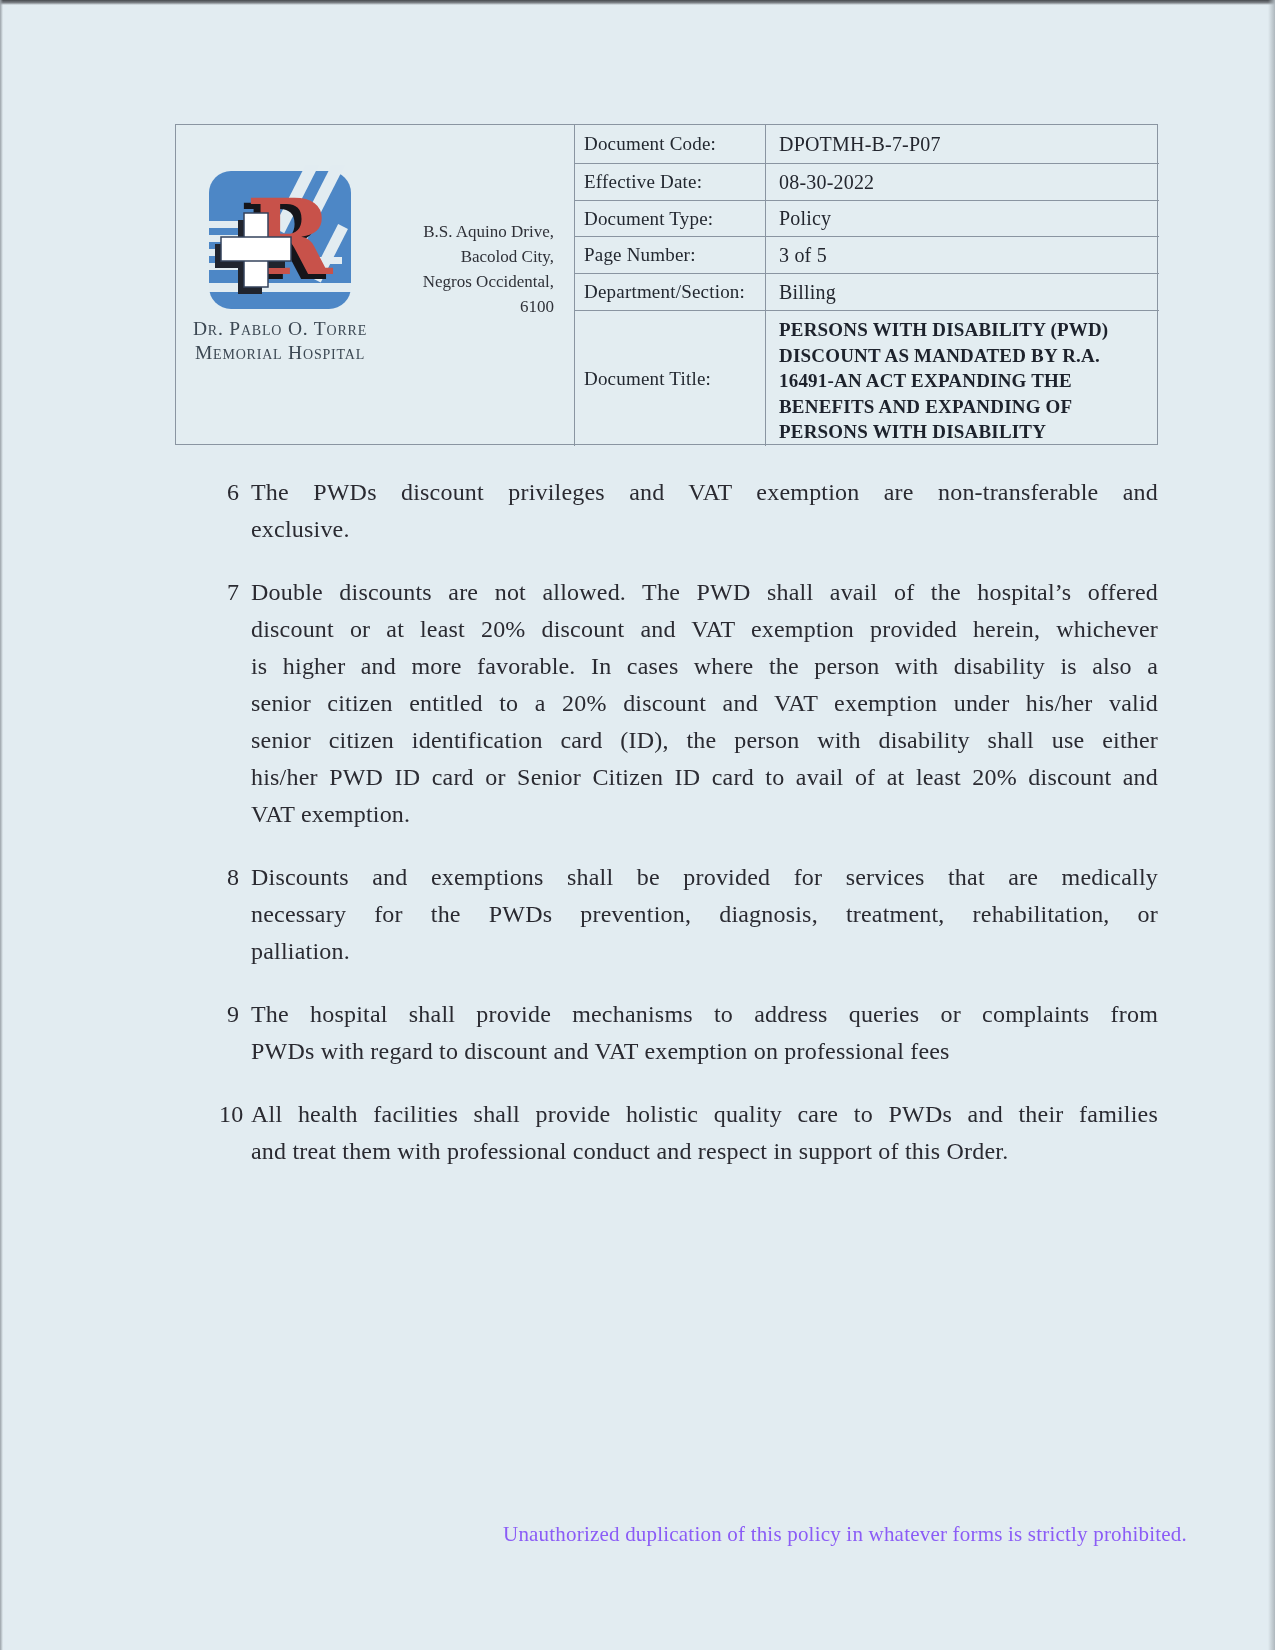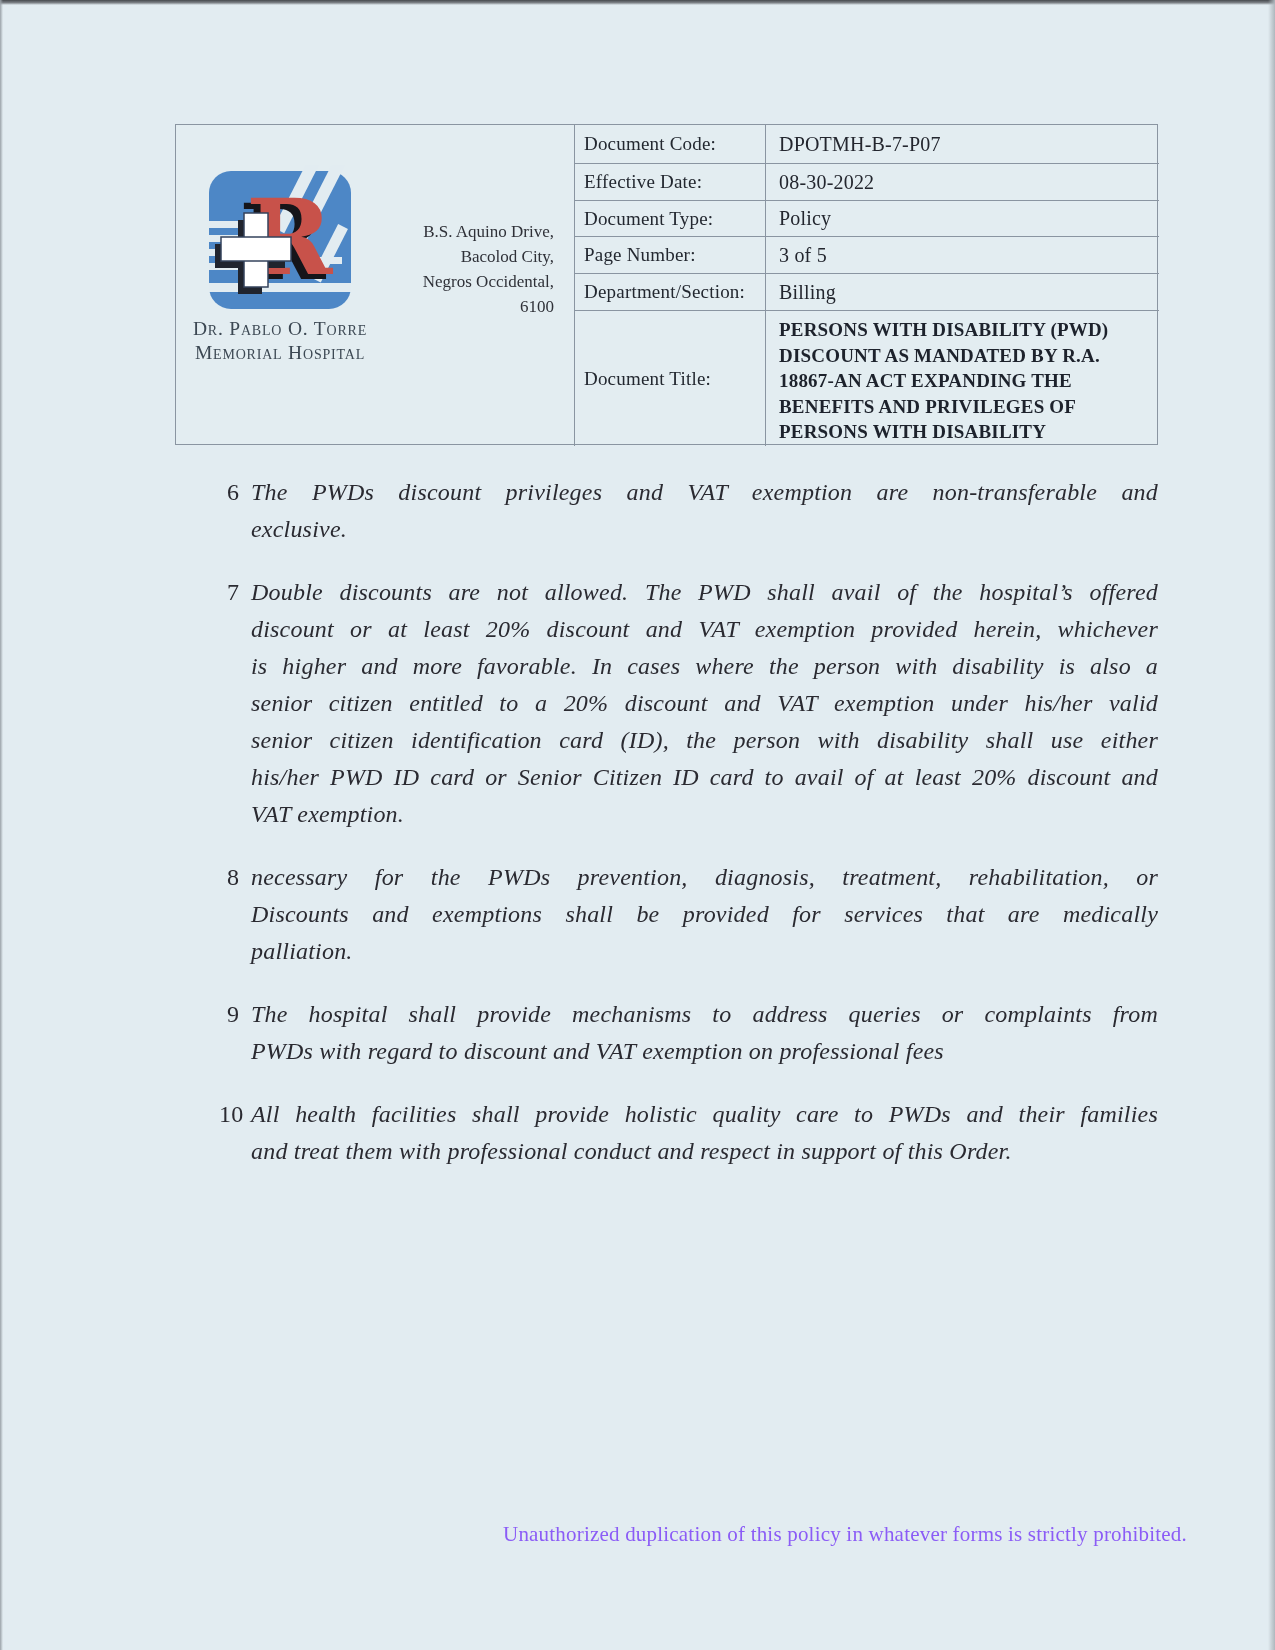--- a/index.html
+++ b/index.html
@@ -59,21 +59,21 @@
   }
 
   
   .body-list{
     position:absolute;left:227px;top:474px;width:931px;
     font-size:24px;line-height:37px;letter-spacing:0.2px;color:#2a2a31;
   }
   .item{display:flex;margin-bottom:26px;}
   .num{flex:none;width:24px;}
   .num.wide{width:32px;margin-left:-8px;}
-  .lines{flex:1;min-width:0;font-style:italic;}
+  .lines{flex:1;min-width:0;}
   .jl{text-align:justify;text-align-last:justify;}
 
   .footer-note{
     position:absolute;top:1502px;right:88px;
     font-size:21px;color:#8b5cf6;letter-spacing:0.2px;margin-top:20px;
   }
 </style>
 </head>
 <body>
 
@@ -142,22 +142,22 @@
     <div class="cell lbl bt" style="grid-row:4">Page Number:</div>
     <div class="cell val bt" style="grid-row:4">3 of 5</div>
 
     <div class="cell lbl bt" style="grid-row:5">Department/Section:</div>
     <div class="cell val bt" style="grid-row:5">Billing</div>
 
     <div class="cell lbl bt" style="grid-row:6">Document Title:</div>
     <div class="cell val bt title-val" style="grid-row:6">
       <div>PERSONS WITH DISABILITY (PWD)</div>
       <div>DISCOUNT AS MANDATED BY R.A.</div>
-      <div>18867-AN ACT EXPANDING THE</div>
-      <div>BENEFITS AND PRIVILEGES OF</div>
+      <div>16491-AN ACT EXPANDING THE</div>
+      <div>BENEFITS AND EXPANDING OF</div>
       <div>PERSONS WITH DISABILITY</div>
     </div>
   </div>
 
   <div class="body-list">
 
     <div class="item">
       <div class="num">6</div>
       <div class="lines">
         <div class="jl">The PWDs discount privileges and VAT exemption are non-transferable and</div>
@@ -174,22 +174,22 @@
         <div class="jl">senior citizen entitled to a 20% discount and VAT exemption under his/her valid</div>
         <div class="jl">senior citizen identification card (ID), the person with disability shall use either</div>
         <div class="jl">his/her PWD ID card or Senior Citizen ID card to avail of at least 20% discount and</div>
         <div>VAT exemption.</div>
       </div>
     </div>
 
     <div class="item">
       <div class="num">8</div>
       <div class="lines">
+        <div class="jl">Discounts and exemptions shall be provided for services that are medically</div>
         <div class="jl">necessary for the PWDs prevention, diagnosis, treatment, rehabilitation, or</div>
-        <div class="jl">Discounts and exemptions shall be provided for services that are medically</div>
         <div>palliation.</div>
       </div>
     </div>
 
     <div class="item">
       <div class="num">9</div>
       <div class="lines">
         <div class="jl">The hospital shall provide mechanisms to address queries or complaints from</div>
         <div>PWDs with regard to discount and VAT exemption on professional fees</div>
       </div>

